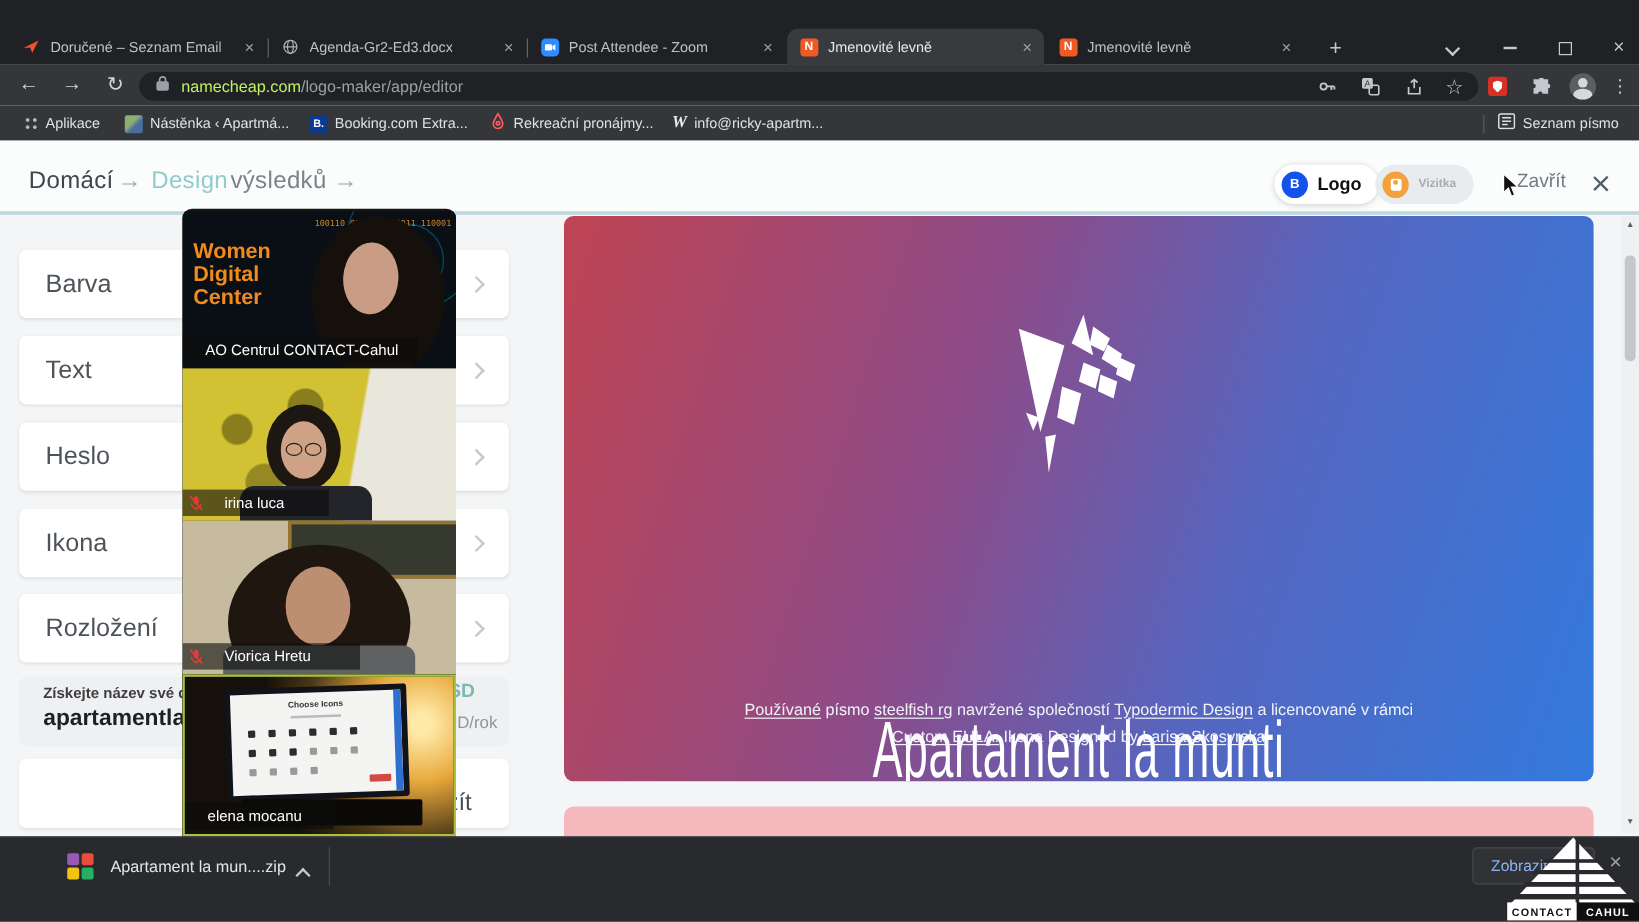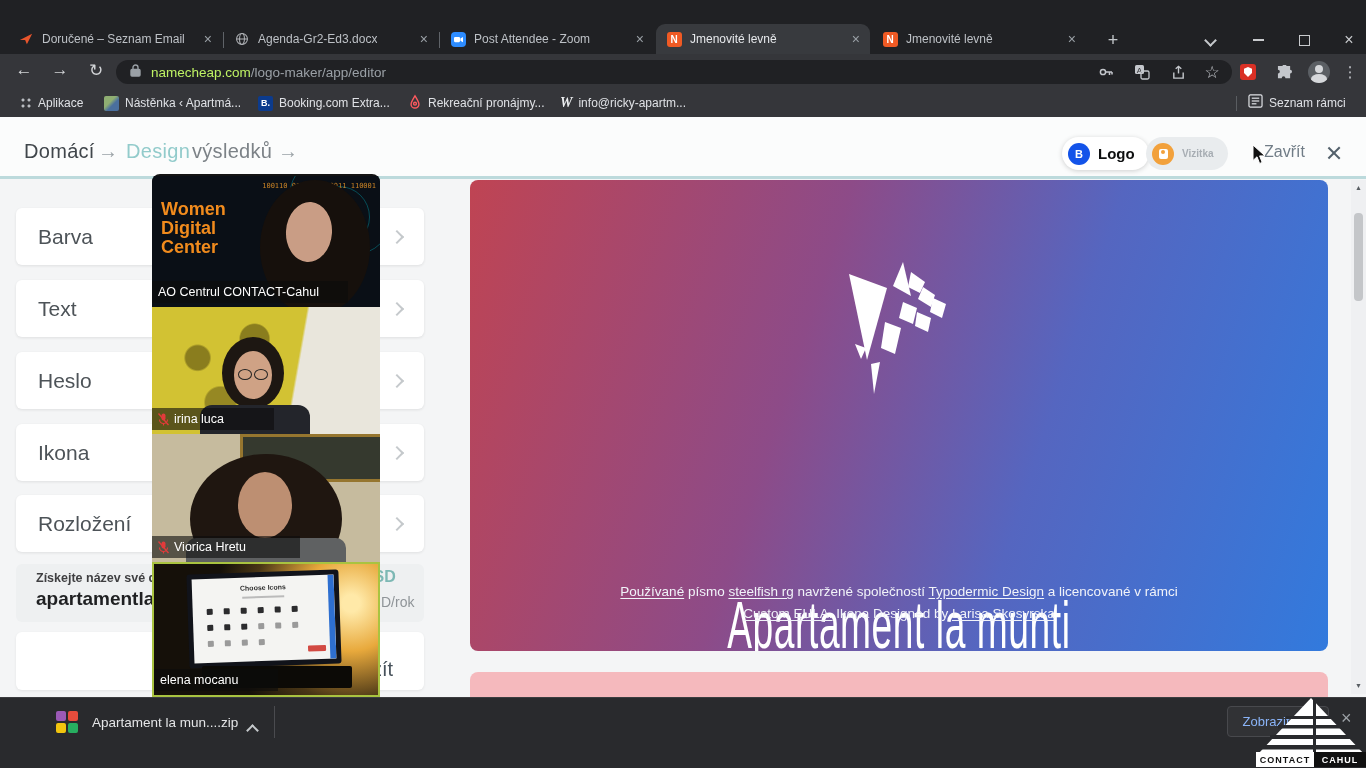--- a/index.html
+++ b/index.html
@@ -71,21 +71,21 @@
 
   .sbar{left:1351px;top:180px;width:15px;height:514px;background:#eff0f2;}
   .sbar .arr{position:absolute;left:0;width:15px;text-align:center;font-size:7px;color:#595e63;}
   .sthumb{position:absolute;left:3px;top:33px;width:9px;height:88px;background:#c4c6c9;border-radius:4px;}
 
   
   .zoomwin{left:152px;top:174px;width:228px;height:523px;background:#141414;border-radius:8px 8px 0 0;overflow:hidden;}
   .video{position:absolute;left:0;width:228px;overflow:hidden;}
   .vlabel{position:absolute;left:0;bottom:4px;height:22px;background:rgba(12,12,12,.6);display:flex;align-items:center;
           gap:5px;padding:0 8px 0 6px;}
-  .vlabel span{color:#fff;font-size:12.5px;white-space:nowrap;}
+  .vlabel span{color:#fff;font-size:12.5px;white-space:nowrap;margin-left:13px;}
   .hair{position:absolute;background:#16100c;border-radius:50%;}
   .skin{position:absolute;background:#c99d85;border-radius:50%;}
   .v1{top:2px;height:131px;background:#0a0f16;}
   .v1 .wdc{position:absolute;left:9px;top:24px;color:#f18b1d;font-size:18px;line-height:19px;font-weight:800;}
   .v1 .code{position:absolute;right:4px;top:6px;color:rgba(235,150,40,.85);font-family:"DejaVu Sans Mono",monospace;
             font-size:7px;line-height:9px;text-align:right;}
   .v1 .arc{position:absolute;border:1px solid rgba(0,170,185,.4);border-radius:50%;}
   .v2{top:133px;height:127px;background:
       radial-gradient(circle at 20% 40%,#8a7d1e 6%,transparent 7%),
       radial-gradient(circle at 45% 25%,#8a7d1e 9%,transparent 10%),
@@ -278,21 +278,21 @@
     </div>
   <div class="bm-sep" style="left:1236px"></div>
   <div class="bm" style="left:1248px">
     <span>
       <svg width="15" height="14" viewBox="0 0 16 15" fill="none" stroke="#dfe1e5" stroke-width="1.3">
         <rect x="1" y="1" width="14" height="13" rx="1.5"></rect>
           <line x1="4" y1="4.5" x2="12" y2="4.5"></line>
           <line x1="4" y1="7.5" x2="12" y2="7.5"></line>
           <line x1="4" y1="10.5" x2="9" y2="10.5"></line>
         </svg></span>
-    <span class="bm-label">Seznam rámci</span>
+    <span class="bm-label">Seznam písmo</span>
     </div>
 
   
   <div class="abs page-header"></div>
 
   <span class="crumb" style="left:24px;color:#40464b">Domácí</span>
   <span class="crumb" style="left:98px;color:#9aa2a6">→</span>
   <span class="crumb" style="left:126px;color:#92cbcb">Design</span>
   <span class="crumb" style="left:192px;color:#7c8287">výsledků</span>
   <span class="crumb" style="left:278px;color:#9aa2a6">→</span>

